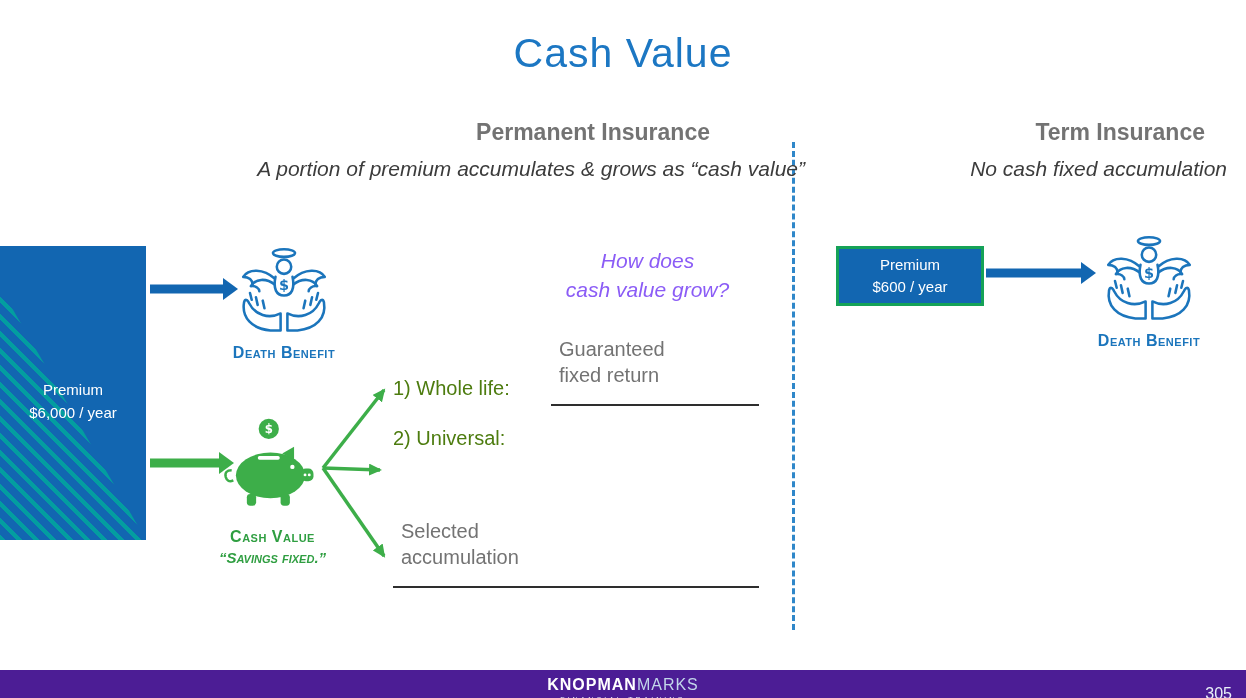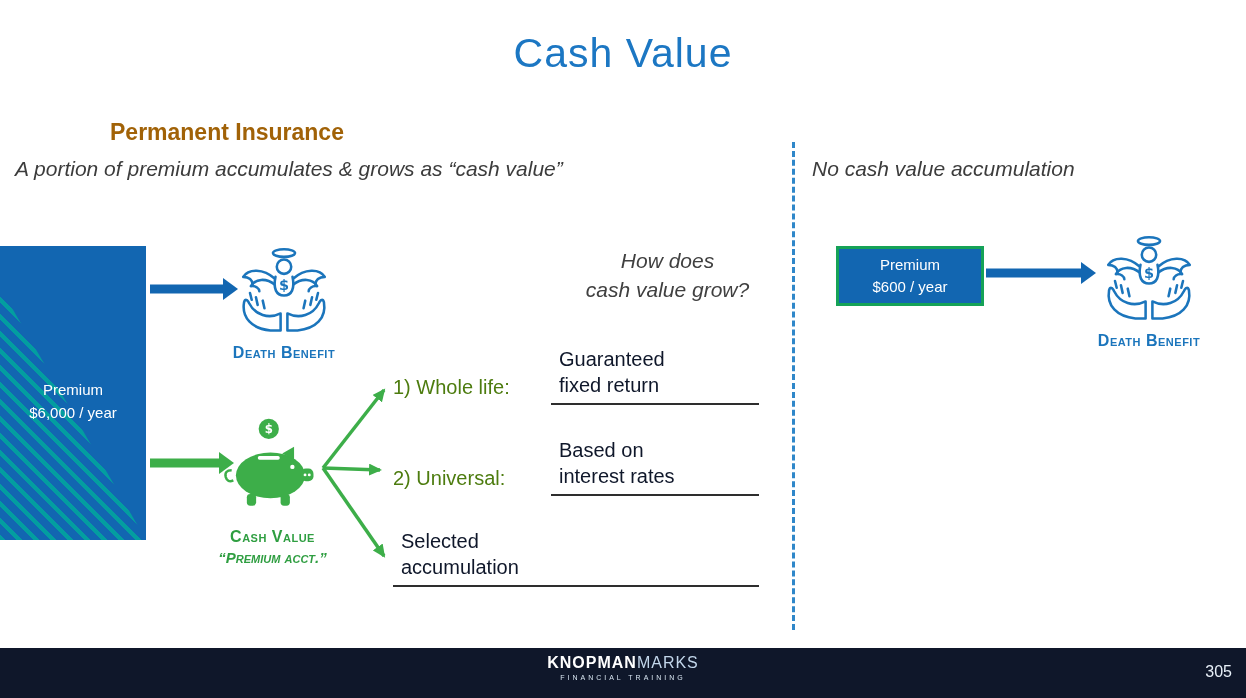--- a/index.html
+++ b/index.html
@@ -2,25 +2,25 @@
 <html><head>
 <meta charset="utf-8">
 <style>
   html,body{margin:0;padding:0;background:#ffffff;font-family:"Liberation Sans",sans-serif;}
   .slide{position:relative;width:1246px;height:698px;background:#fff;overflow:hidden;}
   .pre{white-space:pre-line;}
 
   .title{position:absolute;top:30px;left:0;width:100%;margin:0;text-align:center;
          font-size:41px;font-weight:400;letter-spacing:1px;color:#1c77c3;}
 
-  .heading{position:absolute;font-size:23px;font-weight:700;color:#a16207;text-align:left;}
+  .heading{position:absolute;font-size:23px;font-weight:700;color:#737373;text-align:right;}
   .left-heading{left:110px;top:119px;width:600px;}
   .right-heading{left:835px;top:119px;width:370px;}
 
-  .subheading{position:absolute;font-style:italic;font-size:21px;color:#3c3c3c;text-align:left;}
+  .subheading{position:absolute;font-style:italic;font-size:21px;color:#3c3c3c;text-align:right;}
   .left-subheading{left:15px;top:157px;width:790px;}
   .right-subheading{left:812px;top:157px;width:415px;}
 
   .divider{position:absolute;left:792px;top:142px;height:488px;width:0;border-left:3px dashed #2f87c9;}
 
   .premium-box-left{position:absolute;left:0;top:246px;width:146px;height:294px;background:#1266b1;}
   .premium-box-left::after{content:"";position:absolute;inset:0;
     background:repeating-linear-gradient(45deg,rgba(0,167,157,.85) 0 4px,transparent 4px 12px);
     clip-path:polygon(0 14%,100% 100%,0 100%);}
   .premium-text{position:absolute;left:0;top:132px;width:100%;text-align:center;color:#fff;
@@ -39,31 +39,31 @@
   .arrow.blue{--ac:#1266b1;}
   .arrow.green{--ac:#3dae49;}
 
   .icon{position:absolute;}
   .icon-label{position:absolute;text-align:center;font-weight:700;font-variant:small-caps;letter-spacing:.5px;}
   .blue-label{color:#1b75bc;font-size:16px;}
   .green-label{color:#2f9e41;font-size:16px;}
   .icon-sublabel{position:absolute;text-align:center;font-weight:700;font-style:italic;
     font-variant:small-caps;font-size:15px;color:#2f9e41;}
 
-  .question{position:absolute;left:535px;top:246px;width:265px;text-align:center;
-    font-style:italic;font-size:21px;color:#404040;line-height:1.4;}
+  .question{position:absolute;left:515px;top:246px;width:265px;text-align:center;
+    font-style:italic;font-size:21px;color:#8b5cf6;line-height:1.4;}
 
   .item{position:absolute;left:393px;width:366px;display:flex;align-items:flex-end;}
   .item-label{width:158px;font-size:20px;color:#4d7c0f;padding-bottom:6px;}
-  .item-value{flex:1;font-size:20px;color:#0f172a;line-height:1.32;padding:0 0 4px 8px;
-    border-bottom:2px solid #2e2e2e;white-space:pre-line;margin-top:10px;}
+  .item-value{flex:1;font-size:20px;color:#737373;line-height:1.32;padding:0 0 15px 8px;
+    border-bottom:2px solid #2e2e2e;white-space:pre-line;}
 
   .fan-arrows{position:absolute;left:316px;top:378px;}
 
-  .footer{position:absolute;left:0;bottom:0;width:100%;height:50px;background:#0f172a;}
+  .footer{position:absolute;left:0;bottom:0;width:100%;height:28px;background:#4c1d95;}
   .brand{position:absolute;left:0;top:6px;width:100%;text-align:center;color:#fff;line-height:1.1;}
   .brand-primary{font-weight:700;font-size:16px;letter-spacing:1px;color:#ffffff;}
   .brand-secondary{font-weight:400;font-size:16px;letter-spacing:1px;color:#c2d6ea;}
   .tagline{font-size:7px;letter-spacing:3px;color:#d9e6f2;margin-top:2px;}
   .page-number{position:absolute;right:14px;top:15px;font-size:16px;color:#e8f0f8;}
 </style>
 </head>
 <body>
 
 <svg width="0" height="0" style="position:absolute" aria-hidden="true">
@@ -122,21 +122,21 @@
 
   <svg class="icon" style="left:233px;top:246px" width="102" height="94">
     <use href="#icon-angel"></use>
   </svg>
   <div class="icon-label blue-label" style="left:198px;top:344px;width:172px">Death Benefit</div>
 
   <svg class="icon" style="left:218px;top:418px" width="110" height="97">
     <use href="#icon-piggy"></use>
   </svg>
   <div class="icon-label green-label" style="left:190px;top:528px;width:165px">Cash Value</div>
-  <div class="icon-sublabel" style="left:190px;top:549px;width:165px">“Premium acct.”</div>
+  <div class="icon-sublabel" style="left:190px;top:549px;width:165px">“Savings fixed.”</div>
 
   <div class="question pre">How does
 cash value grow?</div>
 
   <svg class="fan-arrows" width="84" height="200" viewBox="0 0 84 200">
     <defs>
       <marker id="gm" markerUnits="userSpaceOnUse" markerWidth="14" markerHeight="12" refX="11" refY="6" orient="auto">
         <path d="M0,0 L13,6 L0,12 Z" fill="#3dae49"></path>
       </marker>
     </defs>
@@ -147,29 +147,28 @@
     </g>
   </svg>
 
   <div class="item" style="top:336px">
     <div class="item-label">1) Whole life:</div>
     <div class="item-value">Guaranteed
 fixed return</div>
   </div>
   <div class="item" style="top:427px">
     <div class="item-label">2) Universal:</div>
-    <div class="item-value">Based on
-interest rates</div>
   </div>
   <div class="item" style="top:518px">
     <div class="item-value">Selected
 accumulation</div>
   </div>
 
-  <div class="subheading right-subheading">No cash value accumulation</div>
+  <div class="heading right-heading">Term Insurance</div>
+  <div class="subheading right-subheading">No cash fixed accumulation</div>
 
   <div class="premium-box-right">
     <div class="premium-text-r pre">Premium
 $600 / year</div>
   </div>
 
   <div class="arrow blue" style="left:986px;top:262px;width:110px"></div>
 
   <svg class="icon" style="left:1098px;top:234px" width="102" height="94">
     <use href="#icon-angel"></use>

